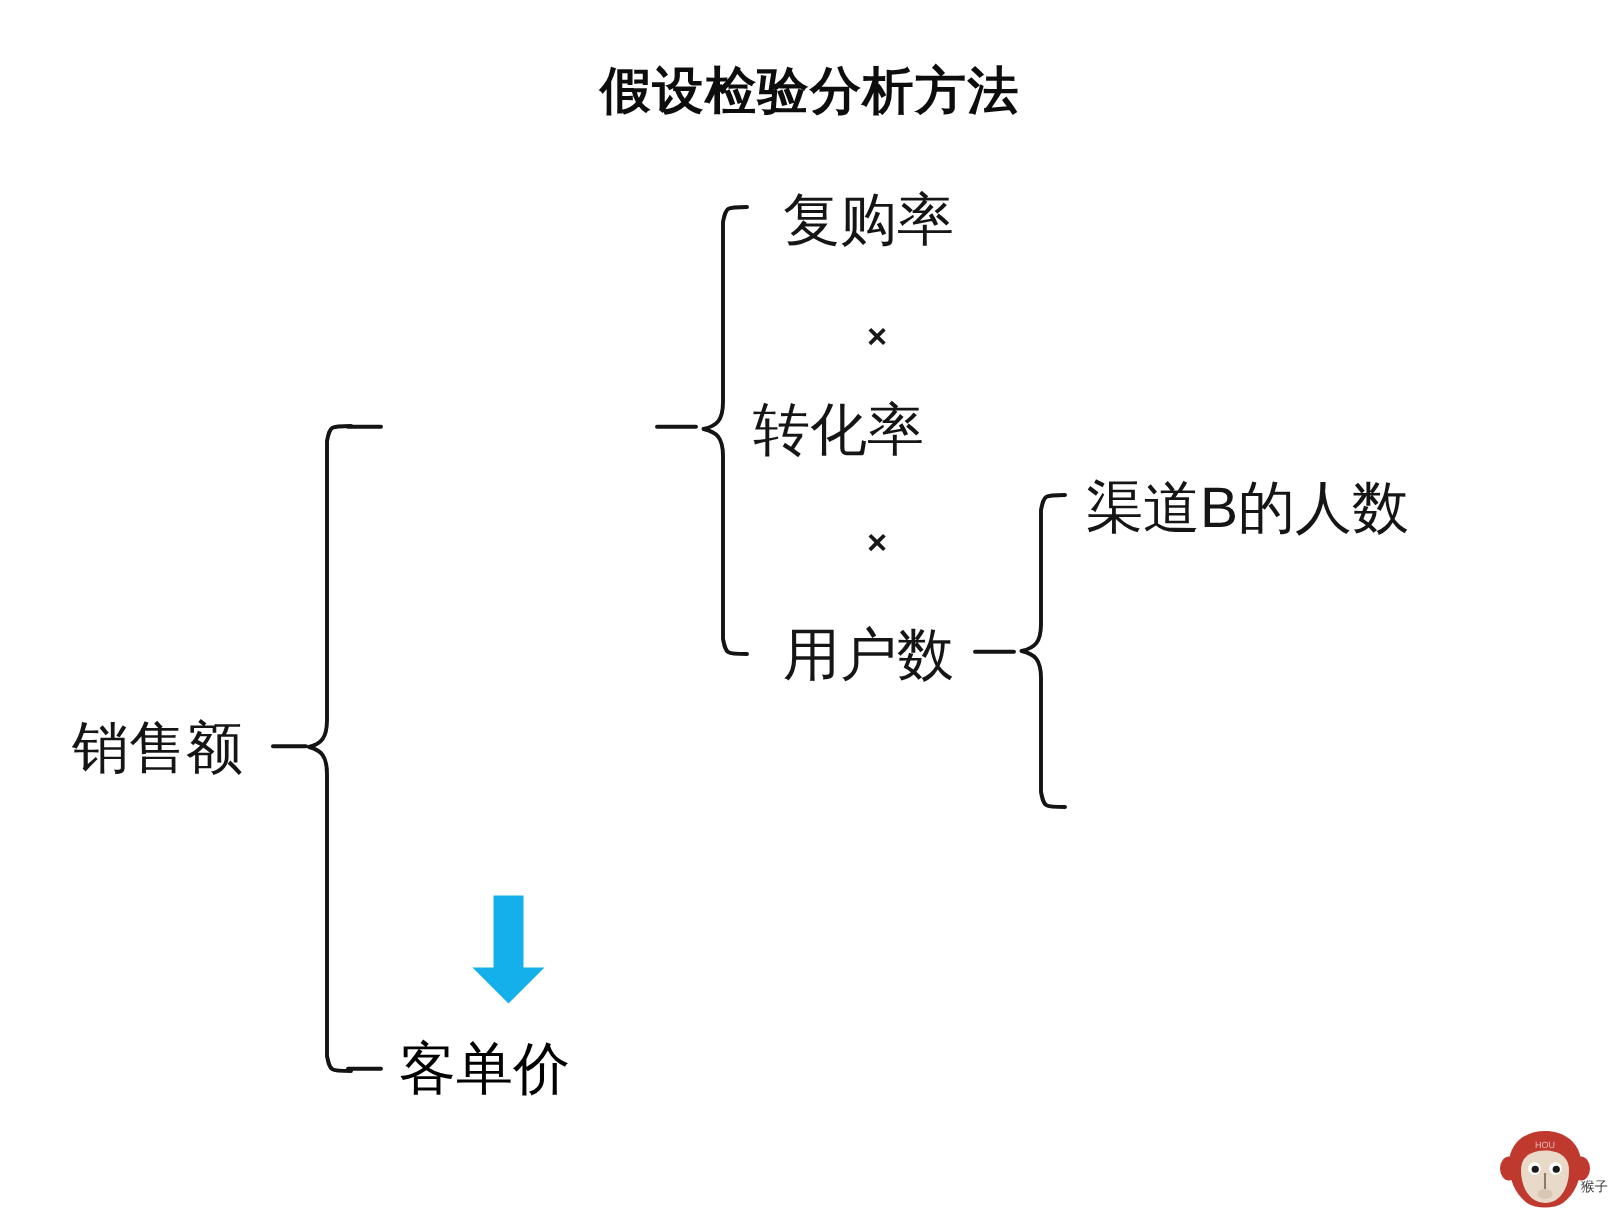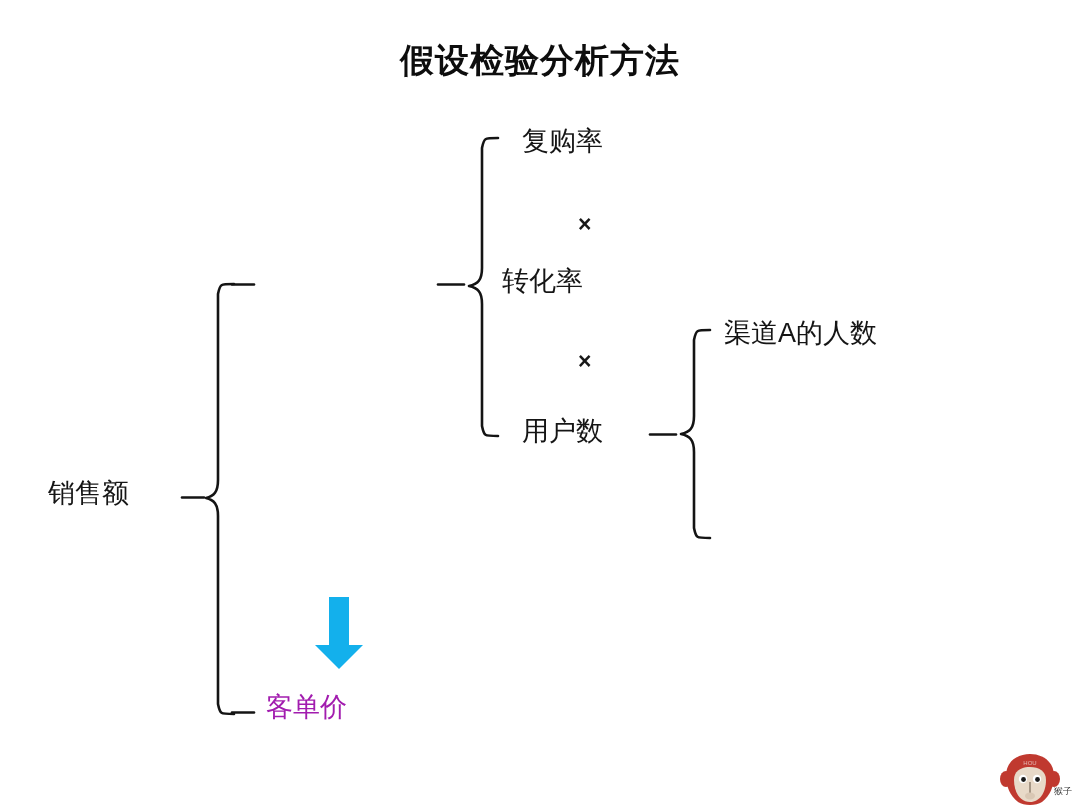--- a/index.html
+++ b/index.html
@@ -21,27 +21,27 @@
     top: 38px;
     width: 1080px;
     text-align: center;
     font-size: 34px;
     font-weight: bold;
     color: #0d0d0d;
     letter-spacing: 1px;
   }
   .node {
     position: absolute;
-    font-size: 27px;
+    font-size: 38px;
     color: #151515;
     white-space: nowrap;
     line-height: 1;
   }
   .node-accent {
-    color: #a21caf;
+    color: #000000;
   }
   .op {
     position: absolute;
     font-size: 23px;
     color: #181818;
     white-space: nowrap;
     line-height: 1;
     font-weight: bold;
   }
   .brace-svg {
@@ -154,21 +154,21 @@
   <svg class="brace-svg" style="left:678px; top:326px; width:34px; height:216px;" viewBox="0 0 34 216">
     <path class="brace-path" d="M 32 4
          C 18 4, 18 4, 16 14
          L 16 90
          C 16 102, 12 106, 3 108
          C 12 110, 16 114, 16 126
          L 16 202
          C 18 212, 18 212, 32 212"></path>
   </svg>
 
-  <div class="node" style="left:724px; top:320px;">渠道A的人数</div>
+  <div class="node" style="left:724px; top:320px;">渠道B的人数</div>
 
 
 
   <svg class="logo" viewBox="0 0 78 54">
     <g>
 
       <path d="M 10 24 C 10 9, 22 2, 34 2 C 46 2, 58 9, 58 24 C 58 34, 54 44, 46 50 C 40 54, 28 54, 22 50 C 14 44, 10 34, 10 24 Z" fill="#c0392f"></path>
 
       <ellipse cx="10" cy="27" rx="6" ry="8" fill="#c0392f"></ellipse>
       <ellipse cx="58" cy="27" rx="6" ry="8" fill="#c0392f"></ellipse>

